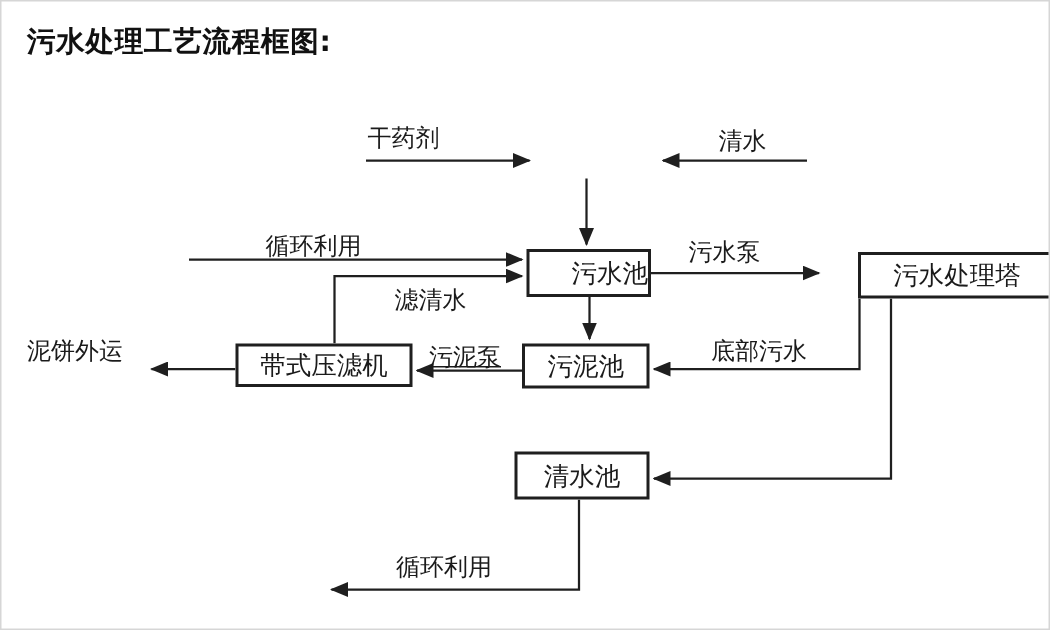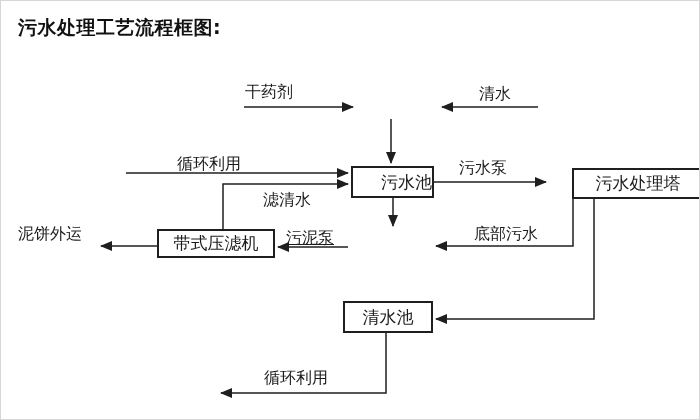--- a/index.html
+++ b/index.html
@@ -95,20 +95,21 @@
       <path d="M572,198 V245 H435" marker-end="url(#arrow)"></path>
       <path d="M347,246 H277" marker-end="url(#arrow)"></path>
       <path d="M156,245 H100" marker-end="url(#arrow)"></path>
       <path d="M593,198 V318 H435" marker-end="url(#arrow)"></path>
       <path d="M385,332 V392 H220" marker-end="url(#arrow)"></path>
     </g>
   </svg>
 
   <div class="node node-sewage">污水池</div>
   <div class="node node-tower">污水处理塔</div>
+  <div class="node node-sludge">污泥池</div>
   <div class="node node-cleanpool">清水池</div>
   <div class="node node-beltpress">带式压滤机</div>
 
   <span class="lbl lbl-dry-agent">干药剂</span>
   <span class="lbl lbl-clean-water">清水</span>
   <span class="lbl lbl-sand-sewage">循环利用</span>
   <span class="lbl lbl-sewage-pump">污水泵</span>
   <span class="lbl lbl-filtered-water">滤清水</span>
   <span class="lbl lbl-mud-cake">泥饼外运</span>
   <span class="lbl lbl-sludge-pump">污泥泵</span>

